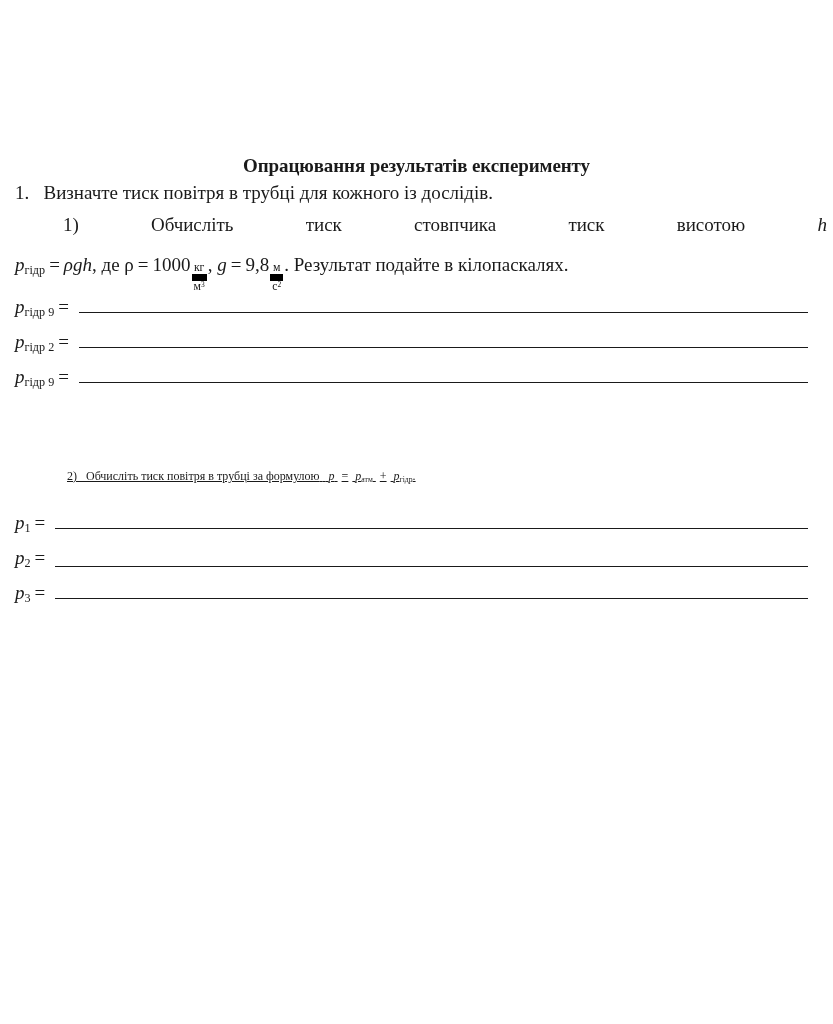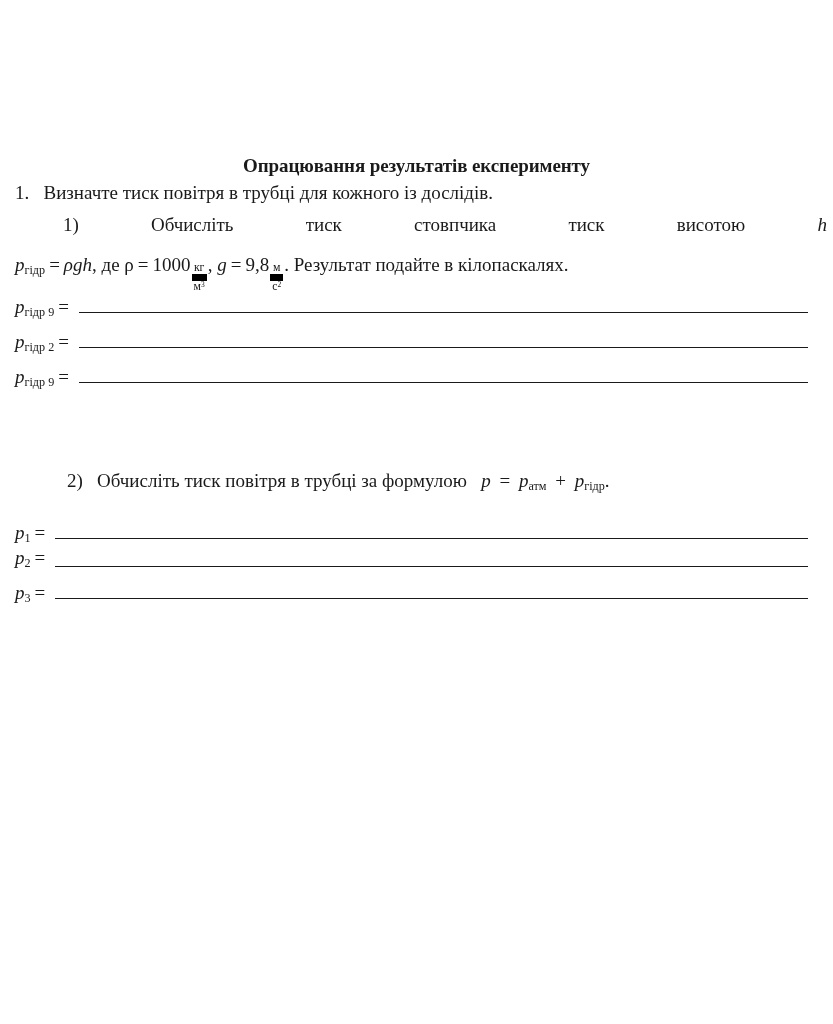--- a/index.html
+++ b/index.html
@@ -146,29 +146,30 @@
   .ga-1 { top: 296px; }
   .ga-2 { top: 331px; }
   .ga-3 { top: 366px; }
 
   
   .subitem-2 {
     position: absolute;
     left: 15px;
     top: 469px;
     width: 812px;
-    font-size: 19px;
+    font-size: 12px;
     line-height: 1.25;
     text-indent: 52px;
     white-space: nowrap;
+    text-decoration: underline;
   }
 
   
   .group-b .blank-row { left: 15px; width: 793px; }
-  .gb-1 { top: 512px; margin-top: 10px; }
+  .gb-1 { top: 512px; }
   .gb-2 { top: 547px; align-items: center; }
   .gb-3 { top: 582px; }
 
   .nowrap { white-space: nowrap; }
 </style>
 </head>
 <body>
 
 <div class="page">
 

